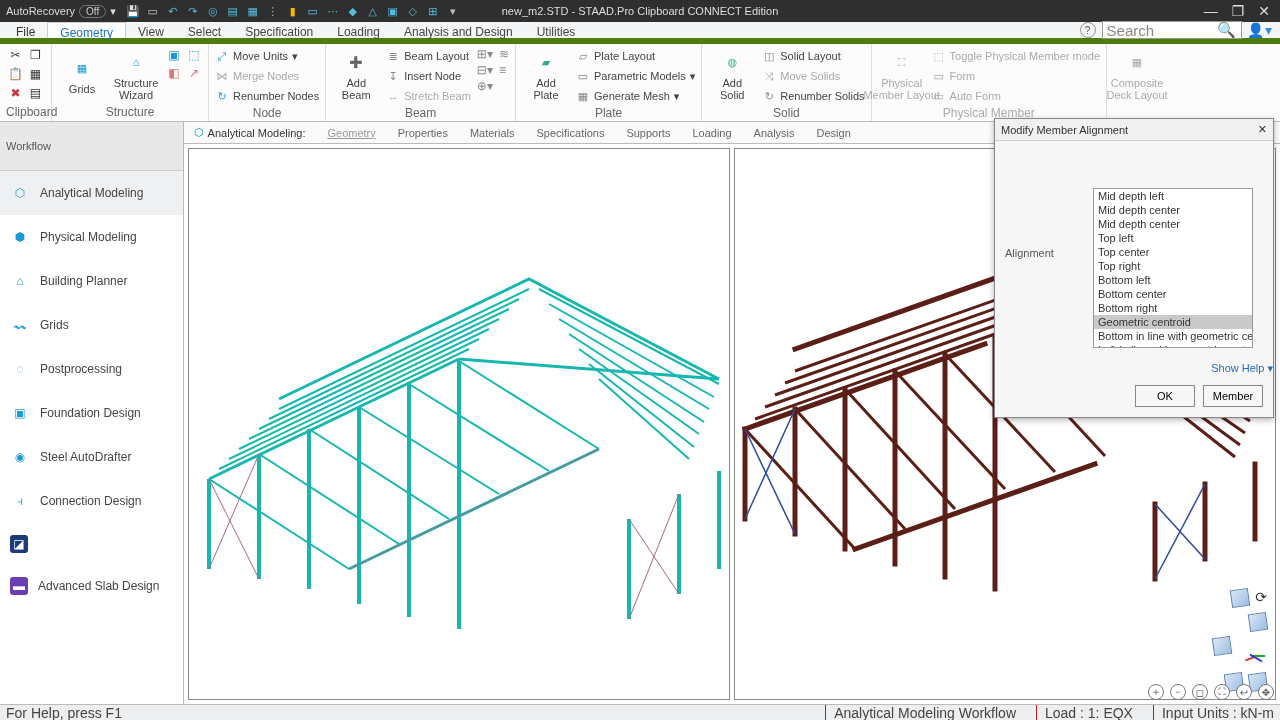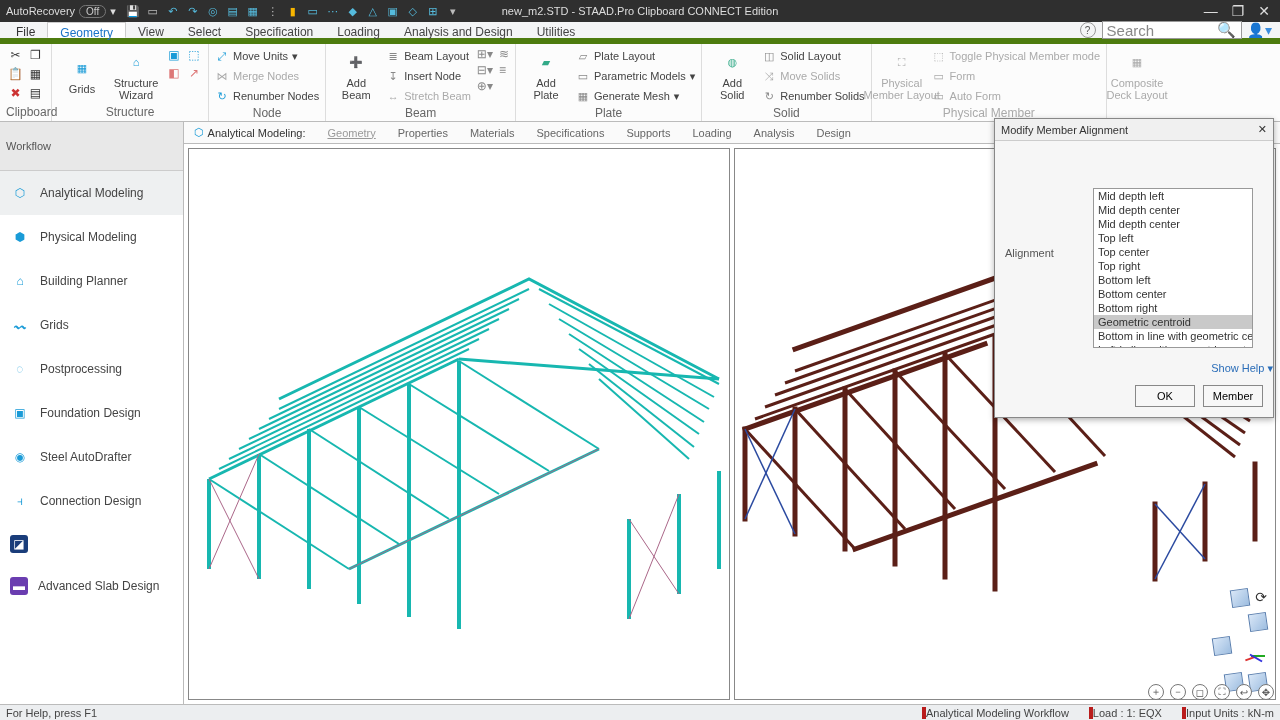--- a/index.html
+++ b/index.html
@@ -67,22 +67,22 @@
 .dialog .dtitle { background:#f0f0f0; border-bottom:1px solid #ccc; padding:4px 6px; display:flex; justify-content:space-between; align-items:center;}
 .dialog .dbody { padding:10px; display:flex; gap:8px;}
 .dialog .lbl { width:80px; padding-top:96px; color:#555;}
 .dialog .listbox { width:160px; height:160px; border:1px solid #999; background:#fff; overflow-y:auto;margin-top:37px;}
 .dialog .listbox div { padding:1px 4px; cursor:default; white-space:nowrap;}
 .dialog .listbox div.sel { background:#c9c9c9;}
 .dialog .help { text-align:right; padding:4px 0; color:#2a6db8;margin-left:42px;}
 .dialog .dbtns { display:flex; justify-content:flex-end; gap:8px; padding:6px 10px 10px;}
 .dialog button { width:60px; height:22px; border:1px solid #888; background:#f7f7f7; font-size:11px;}
 
-.status { height:16px; background:#eceef0; border-top:1px solid #bbb; display:flex; align-items:center; font-size:11px; color:#444; padding:0 6px; gap:20px;}
-.status .seg { border-left:4px solid #b91c1c; }
+.status { height:16px; background:#eceef0; border-top:1px solid #bbb; display:flex; align-items:center; font-size:14px; color:#444; padding:0 6px; gap:20px;}
+.status .seg { border-left:1px solid #b91c1c; padding-left:8px;}
 .status .seg:first-child{border:none;padding-left:0;}
 .status .spacer{flex:1;}
 svg { overflow:visible;}
 </style>
 </head>
 <body>
 
 <div class="titlebar">
   <div class="autorec">
     <span>AutoRecovery</span>

